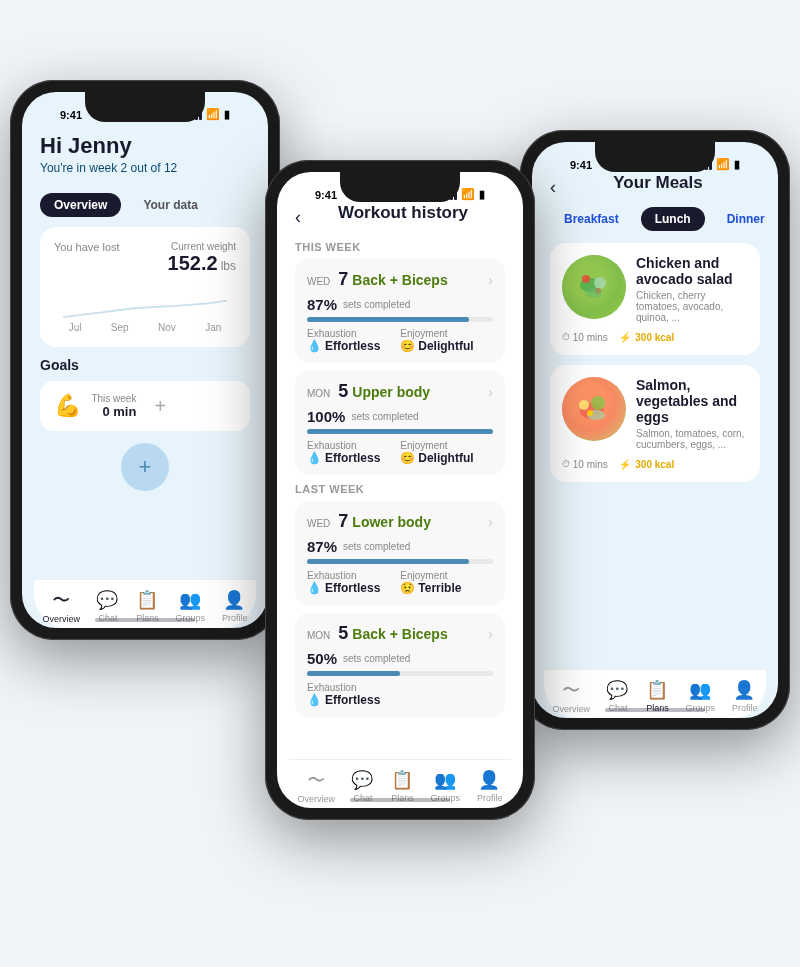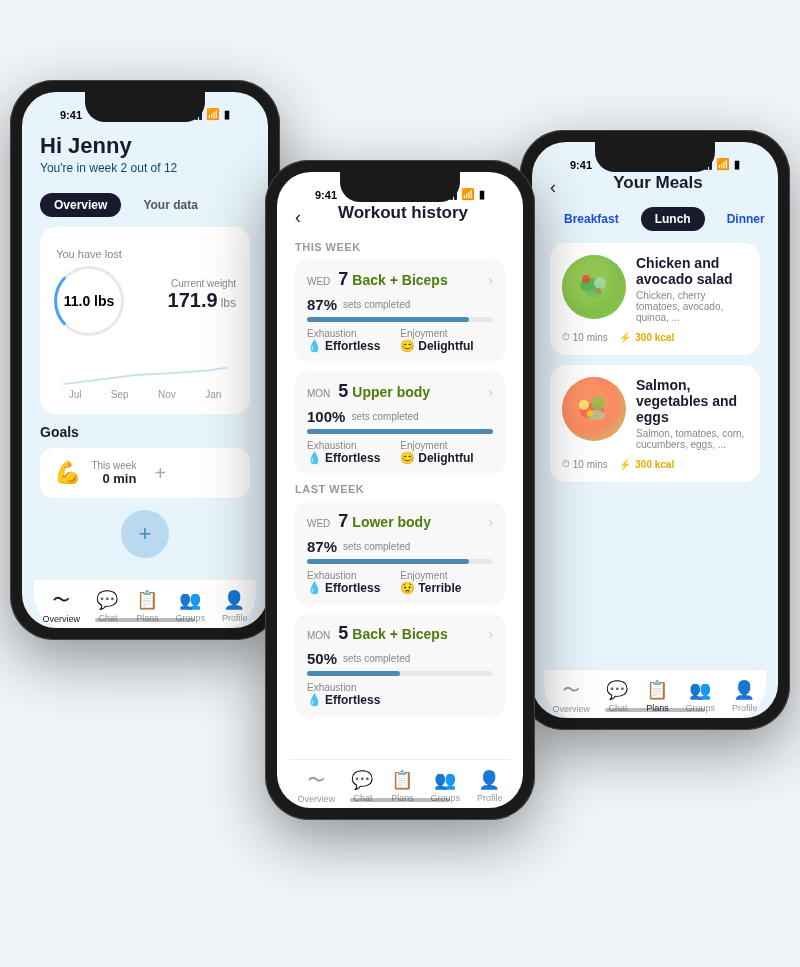--- a/index.html
+++ b/index.html
@@ -98,21 +98,21 @@
     }
     .tab-pill.active { background: #1a1a2e; color: #fff; }
     .tab-pill.inactive { background: transparent; color: #555; }
 
     .stats-card {
       background: #fff;
       border-radius: 16px;
       padding: 14px;
       margin-bottom: 10px;
     }
-    .stats-row { display: flex; align-items: center; justify-content: space-between; margin-top: 7px; }
+    .stats-row { display: flex; align-items: flex-start; justify-content: space-between; }
     .lost-section { text-align: center; }
     .lost-label { font-size: 11px; color: #888; }
     .lost-circle {
       width: 70px; height: 70px;
       border-radius: 50%;
       border: 3px solid #e8e8e8;
       border-left-color: #4a9eff;
       display: flex; align-items: center; justify-content: center;
       margin: 6px auto;
       font-size: 14px; font-weight: 700;
@@ -341,28 +341,25 @@
 
       <div class="tab-bar-left">
         <div class="tab-pill active">Overview</div>
         <div class="tab-pill inactive">Your data</div>
       </div>
 
       <div class="stats-card">
         <div class="stats-row">
           <div class="lost-section">
             <div class="lost-label">You have lost</div>
-            <div class="lost-circle">
-              <span>11.0 lbs</span>
-            </div>
           </div>
           <div class="weight-section">
             <div class="current-weight-label">Current weight</div>
             <div style="display:flex;align-items:baseline;gap:3px;justify-content:flex-end">
-              <span class="current-weight-val">171.9</span>
+              <span class="current-weight-val">152.2</span>
               <span class="weight-unit">lbs</span>
             </div>
           </div>
         </div>
         <div class="chart-mini">
           <svg class="chart-svg" viewBox="0 0 200 40">
             <polyline points="10,30 50,25 90,20 130,18 170,15 190,12" fill="none" stroke="#c8e0f0" stroke-width="2"></polyline>
           </svg>
           <div class="chart-labels">
             <span>Jul</span>

